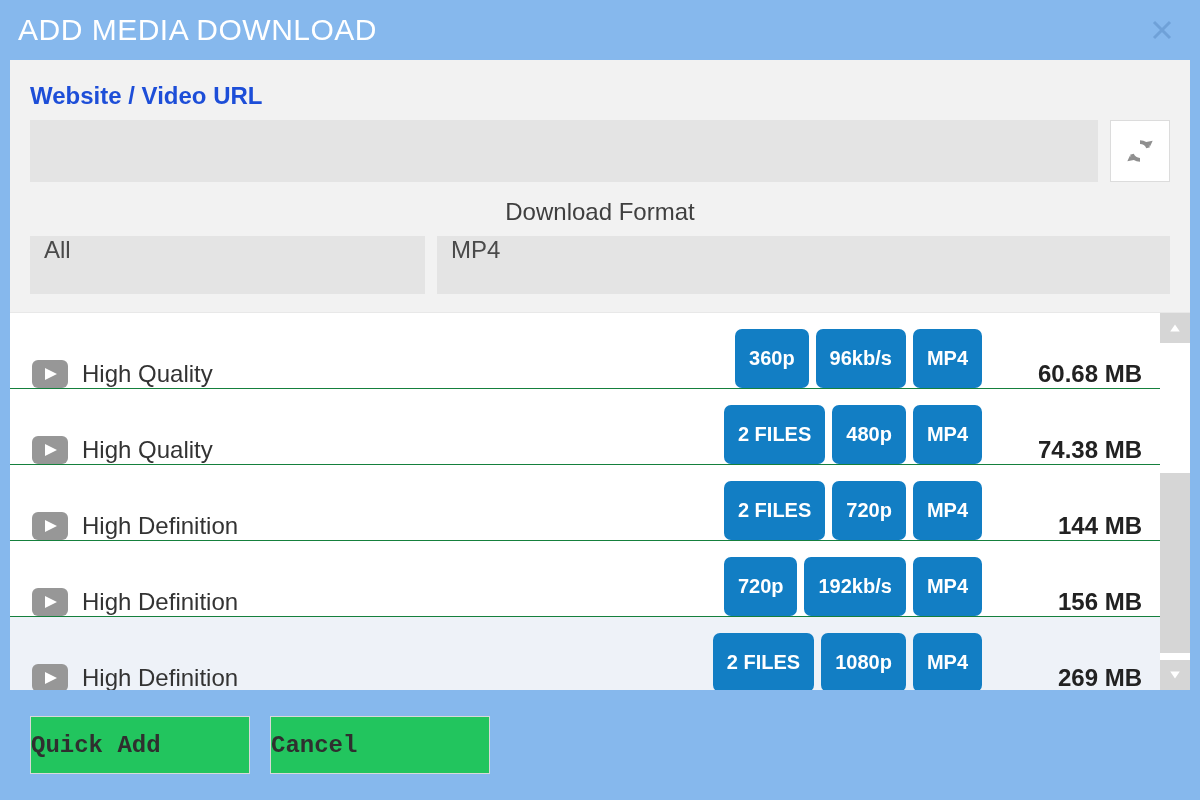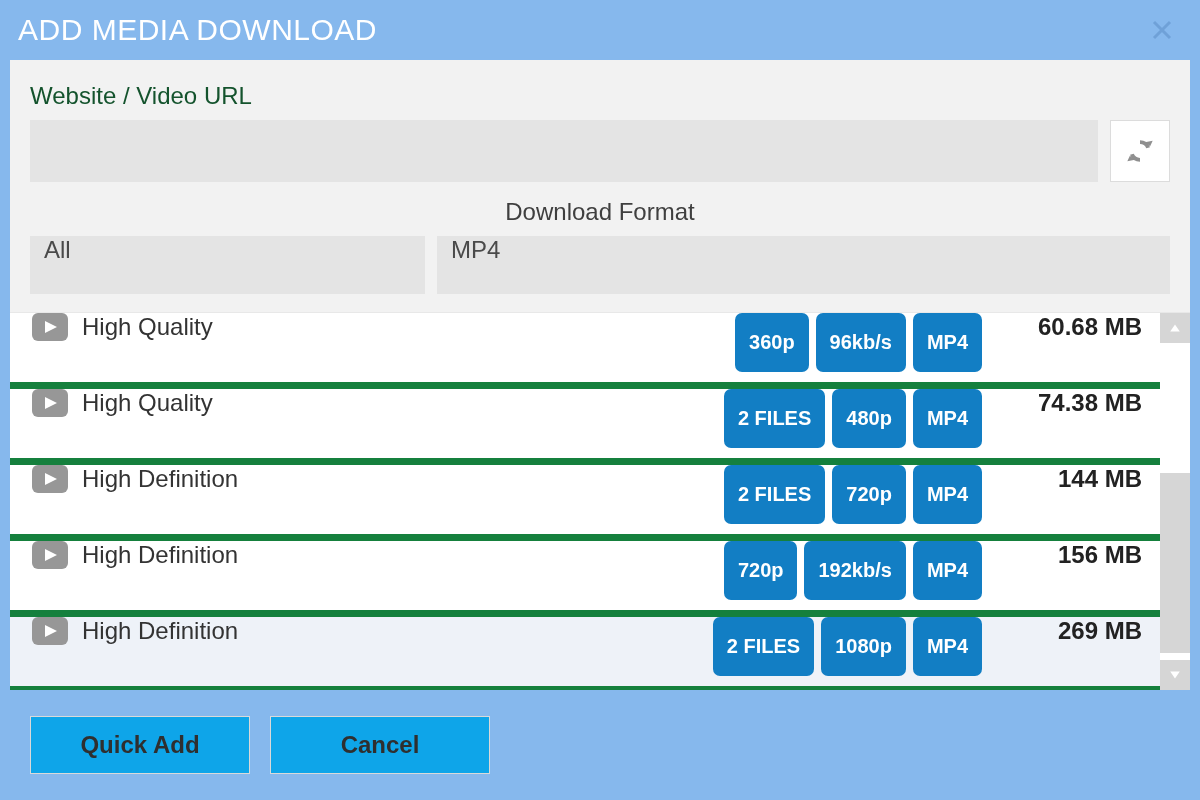--- a/index.html
+++ b/index.html
@@ -7,51 +7,51 @@
   body { background: #86b8ed; }
   .window { width: 1200px; height: 800px; background: #86b8ed; position: relative; }
   .titlebar { height: 60px; display: flex; align-items: center; padding: 0 18px; }
   .titlebar-title { color: #ffffff; font-size: 30px; font-weight: 300; letter-spacing: 0.5px; }
   .titlebar-close { margin-left: auto; width: 40px; height: 40px; display: flex; align-items: center; justify-content: center; cursor: pointer; }
   .titlebar-close svg { width: 20px; height: 20px; }
   .titlebar-close svg path { stroke: #6FA1D8; stroke-width: 3; fill: none; }
 
   .content { position: absolute; left: 10px; right: 10px; top: 60px; bottom: 110px; background: #ffffff; }
   .upper { background: #f2f2f2; padding: 22px 20px 18px 20px; border-bottom: 1px solid #e8e8e8; }
-  .field-label { font-size: 24px; color: #14532d; font-weight: 400; margin-bottom: 10px; }
+  .field-label { font-size: 24px; color: #1d4ed8; font-weight: 700; margin-bottom: 10px; }
   .url-row { display: flex; gap: 12px; align-items: stretch; }
   .url-input { flex: 1; height: 62px; background: #e4e4e4; border: none; padding: 0 14px; font-size: 20px; color: #333; outline: none; }
   .refresh-btn { width: 60px; height: 62px; background: #ffffff; border: 1px solid #dcdcdc; display: flex; align-items: center; justify-content: center; cursor: pointer; }
   .refresh-btn svg { width: 32px; height: 32px; }
   .format-label { font-size: 24px; color: #3f3f3f; font-weight: 400; margin: 16px 0 10px 0; text-align: center; }
   .format-row { display: flex; gap: 12px; }
   .select-box { height: 58px; background: #e4e4e4; border: none; display: flex; align-items: flex-start; padding: 0 14px; font-size: 24px; color: #4a4a4a; cursor: pointer; }
   .select-left { width: 395px; }
   .select-right { flex: 1; }
 
   .list-wrap { position: absolute; left: 0; right: 0; top: 253px; bottom: 0; display: flex; }
   .list { flex: 1; overflow: hidden; }
-  .row { height: 76px; display: flex; align-items: flex-start; padding: 0 18px 0 22px; border-bottom: 7px solid #15803d; cursor: pointer; }
+  .row { height: 76px; display: flex; align-items: flex-end; padding: 0 18px 0 22px; border-bottom: 1px solid #15803d; cursor: pointer; }
   .row.selected { background: #eef2f8; }
   .row-icon { width: 36px; height: 28px; background: #979797; border-radius: 6px; position: relative; filter: blur(0.6px); margin-right: 14px; flex-shrink: 0; }
   .row-icon::after { content: ""; position: absolute; left: 13px; top: 8px; width: 0; height: 0; border-left: 12px solid #ffffff; border-top: 6px solid transparent; border-bottom: 6px solid transparent; }
   .row-title { font-size: 24px; color: #333; font-weight: 400; }
   .row-spacer { flex: 1; }
   .chip { background: #127ec4; color: #ffffff; font-size: 20px; font-weight: 600; padding: 18px 14px; border-radius: 7px; margin-left: 7px; white-space: nowrap; }
   .row-size { font-size: 24px; color: #222; font-weight: 600; margin-left: 30px; min-width: 130px; text-align: right; }
 
   .scrollbar { width: 30px; background: #ffffff; position: relative; }
   .sb-btn { width: 30px; height: 30px; background: #d6d6d6; display: flex; align-items: center; justify-content: center; cursor: pointer; }
   .sb-btn svg { width: 12px; height: 12px; }
   .sb-track { position: absolute; top: 30px; bottom: 30px; left: 0; right: 0; }
   .sb-thumb { position: absolute; left: 0; right: 0; top: 130px; height: 180px; background: #d6d6d6; }
   .sb-bottom { position: absolute; bottom: 0; }
 
   .footer { position: absolute; left: 10px; right: 10px; bottom: 0; height: 110px; display: flex; align-items: center; padding: 0 20px; gap: 20px; }
-  .footer-btn { height: 58px; min-width: 220px; background: #0ea5e9; border: 1px solid #d9d9d9; font-size: 24px; font-weight: 600; color: #2f2f2f; display: flex; align-items: center; justify-content: center; cursor: pointer; }
+  .footer-btn { height: 58px; min-width: 220px; background: #22c55e; border: 1px solid #d9d9d9; font-size: 24px; font-weight: 600; color: #2f2f2f; display: flex; align-items: center; justify-content: flex-start; cursor: pointer; font-family: Liberation Mono, monospace; }
 </style>
 </head>
 <body>
 
 <div class="window">
 
   <div class="titlebar">
     <div class="titlebar-title">ADD MEDIA DOWNLOAD</div>
     <div class="titlebar-close">
       <svg viewBox="0 0 20 20">

